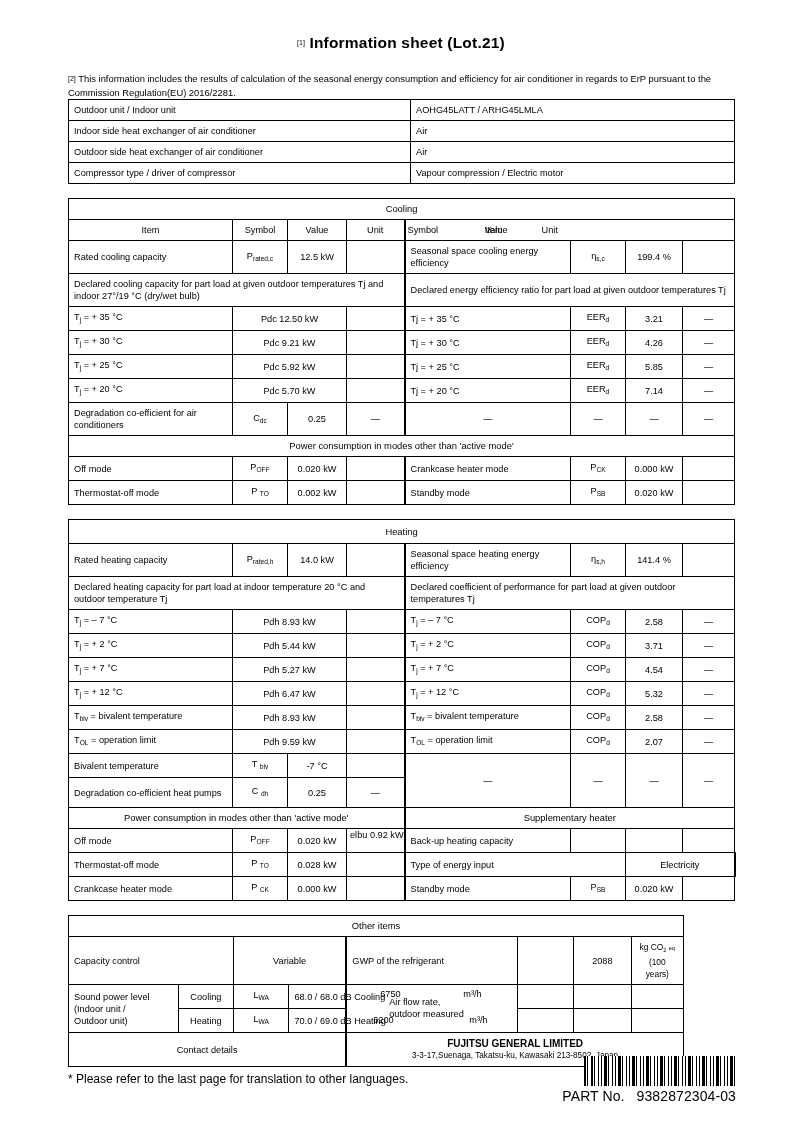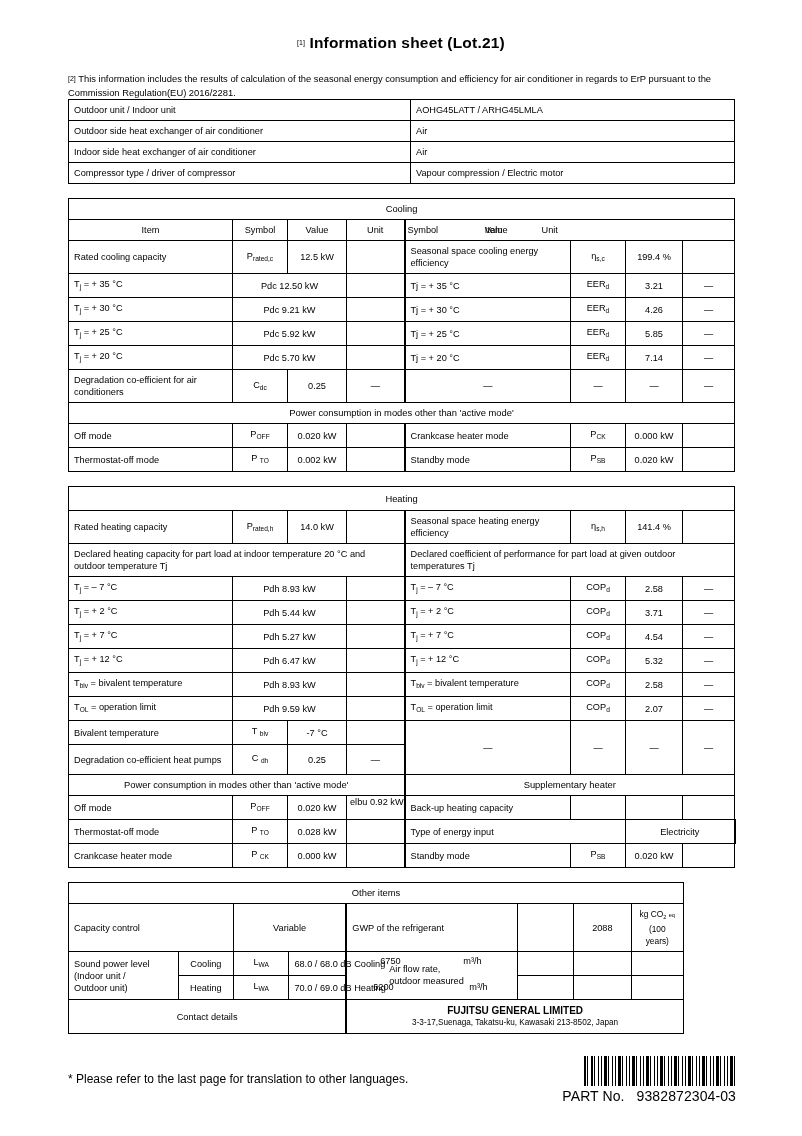--- a/index.html
+++ b/index.html
@@ -145,25 +145,25 @@
     <colgroup>
         <col style="width:342px">
         <col style="width:324px">
       </colgroup>
     <tbody>
       <tr class="outer-top">
         <td class="lft">Outdoor unit / Indoor unit</td>
         <td class="rgt">AOHG45LATT / ARHG45LMLA</td>
       </tr>
       <tr>
+        <td class="lft">Indoor side heat exchanger of air conditioner</td>
+        <td class="rgt">Air</td>
+      </tr>
+      <tr>
         <td class="lft">Outdoor side heat exchanger of air conditioner</td>
-        <td class="rgt">Air</td>
-      </tr>
-      <tr>
-        <td class="lft">Indoor side heat exchanger of air conditioner</td>
         <td class="rgt">Air</td>
       </tr>
       <tr class="outer-bot">
         <td class="lft">Compressor type / driver of compressor</td>
         <td class="rgt">Vapour compression / Electric motor</td>
       </tr>
     </tbody>
   </table>
 
   <div class="tbl-gap"></div>
@@ -200,20 +200,24 @@
         <td class="lft" style="height:32px">Rated cooling capacity</td>
         <td class="ctr sym"><span>P</span><sub>rated,c</sub></td>
         <td class="ctr">12.5 kW</td>
         <td class="ctr"></td>
         <td class="thick-sep">Seasonal space cooling energy efficiency</td>
         <td class="ctr sym"><span>η</span><sub>s,c</sub></td>
         <td class="ctr">199.4 %</td>
         <td class="rgt ctr"></td>
       </tr>
 
+      <tr>
+        <td class="lft top" colspan="4" style="height:30px">Declared cooling capacity for part load at given outdoor temperatures Tj and indoor 27°/19 °C (dry/wet bulb)</td>
+        <td class="rgt top thick-sep" colspan="4">Declared energy efficiency ratio for part load at given outdoor temperatures Tj</td>
+      </tr>
 
       <tr>
         <td class="lft sym"><span>T</span><sub>j</sub><span> = + 35 °C</span></td>
         <td class="span-val nb-r" colspan="2">Pdc 12.50 kW</td>
         <td></td>
         <td class="thick-sep">Tj = + 35 °C</td>
         <td class="ctr sym"><span>EER</span><sub>d</sub></td>
         <td class="ctr">3.21</td>
         <td class="rgt ctr">—</td>
       </tr>

